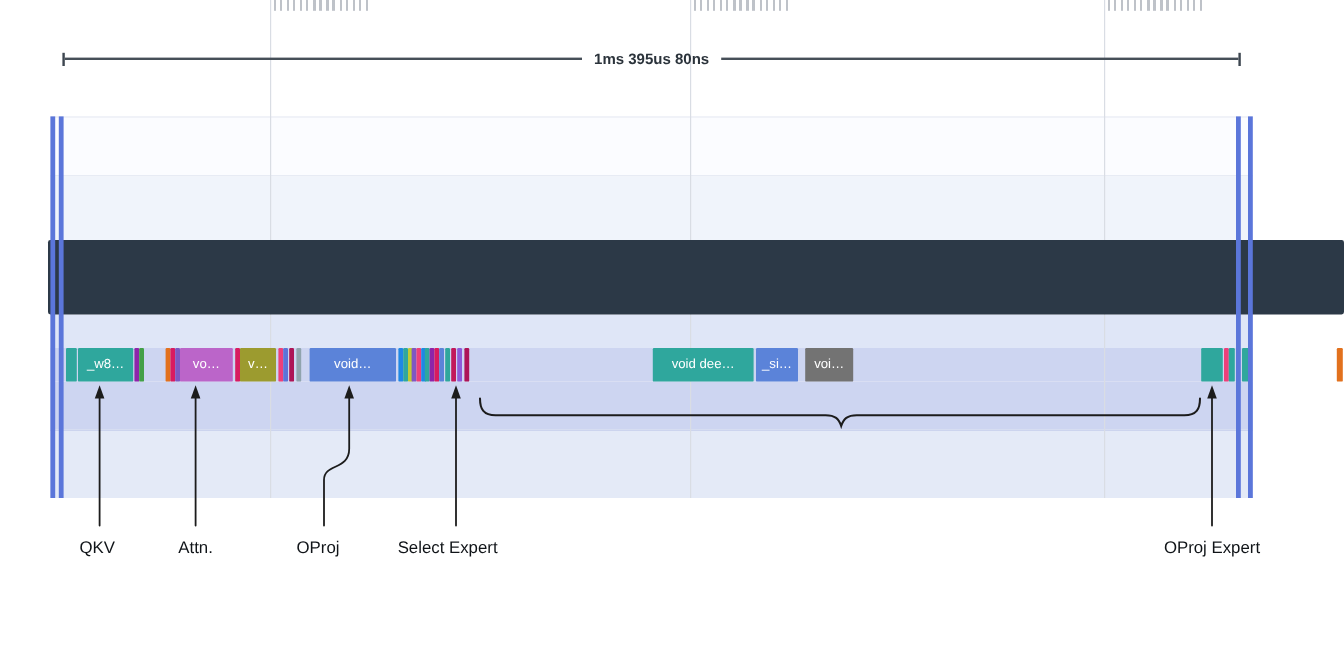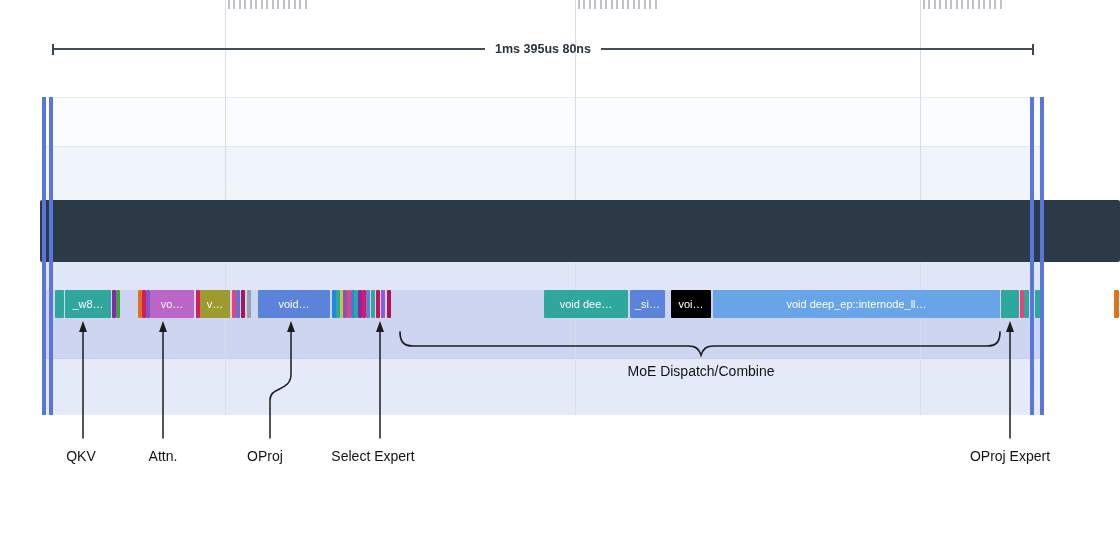--- a/index.html
+++ b/index.html
@@ -98,22 +98,21 @@
       <div class="slice" style="left: 354px; width: 3px; background: rgb(47, 167, 157);"></div>
       <div class="slice" style="left: 358px; width: 3px; background: rgb(142, 36, 170);"></div>
       <div class="slice" style="left: 362px; width: 2px; background: rgb(216, 27, 96);"></div>
       <div class="slice" style="left: 366px; width: 3px; background: rgb(91, 131, 217);"></div>
       <div class="slice" style="left: 371px; width: 3px; background: rgb(47, 167, 157);"></div>
       <div class="slice" style="left: 376px; width: 3px; background: rgb(194, 24, 91);"></div>
       <div class="slice" style="left: 381px; width: 4px; background: rgb(142, 91, 216);"></div>
       <div class="slice" style="left: 387px; width: 3px; background: rgb(173, 20, 87);"></div>
       <div class="slice" style="left: 544px; width: 84px; background: rgb(47, 167, 157);">void dee…</div>
       <div class="slice" style="left: 630px; width: 35px; background: rgb(91, 131, 217);">_si…</div>
-      <div class="slice" style="left: 671px; width: 40px; background: #000000;">voi…</div>
-      <div class="slice" style="left: 713px; width: 287px; background: rgb(104, 164, 232);">void deep_ep::internode_ll…</div>
+      <div class="slice" style="left: 671px; width: 40px; background: #737373;">voi…</div>
       <div class="slice" style="left: 1001px; width: 18px; background: rgb(47, 167, 157);"></div>
       <div class="slice" style="left: 1020px; width: 3px; background: rgb(236, 64, 122);"></div>
       <div class="slice" style="left: 1024px; width: 5px; background: rgb(47, 167, 157);"></div>
       <div class="slice" style="left: 1035px; width: 8px; background: rgb(47, 167, 157);"></div>
       <div class="slice" style="left: 1114px; width: 5px; background: rgb(226, 113, 29);"></div>
     </div>
 
   <div class="marker" style="left:42px"></div>
   <div class="marker" style="left:49px"></div>
   <div class="marker" style="left:1030px"></div>
@@ -134,16 +133,15 @@
       <polygon points="291,321 287,332 295,332"></polygon>
       <polygon points="380,321 376,332 384,332"></polygon>
       <polygon points="1010,321 1006,332 1014,332"></polygon>
     </g>
   </svg>
 
   <div class="ann-label" style="left:53px;  top:448px; width:56px">QKV</div>
   <div class="ann-label" style="left:135px; top:448px; width:56px">Attn.</div>
   <div class="ann-label" style="left:237px; top:448px; width:56px">OProj</div>
   <div class="ann-label" style="left:325px; top:448px; width:96px">Select Expert</div>
-  <div class="ann-label" style="left:595px; top:363px; width:212px">MoE Dispatch/Combine</div>
   <div class="ann-label" style="left:948px; top:448px; width:124px">OProj Expert</div>
 
 </div>
 
 </body></html>

